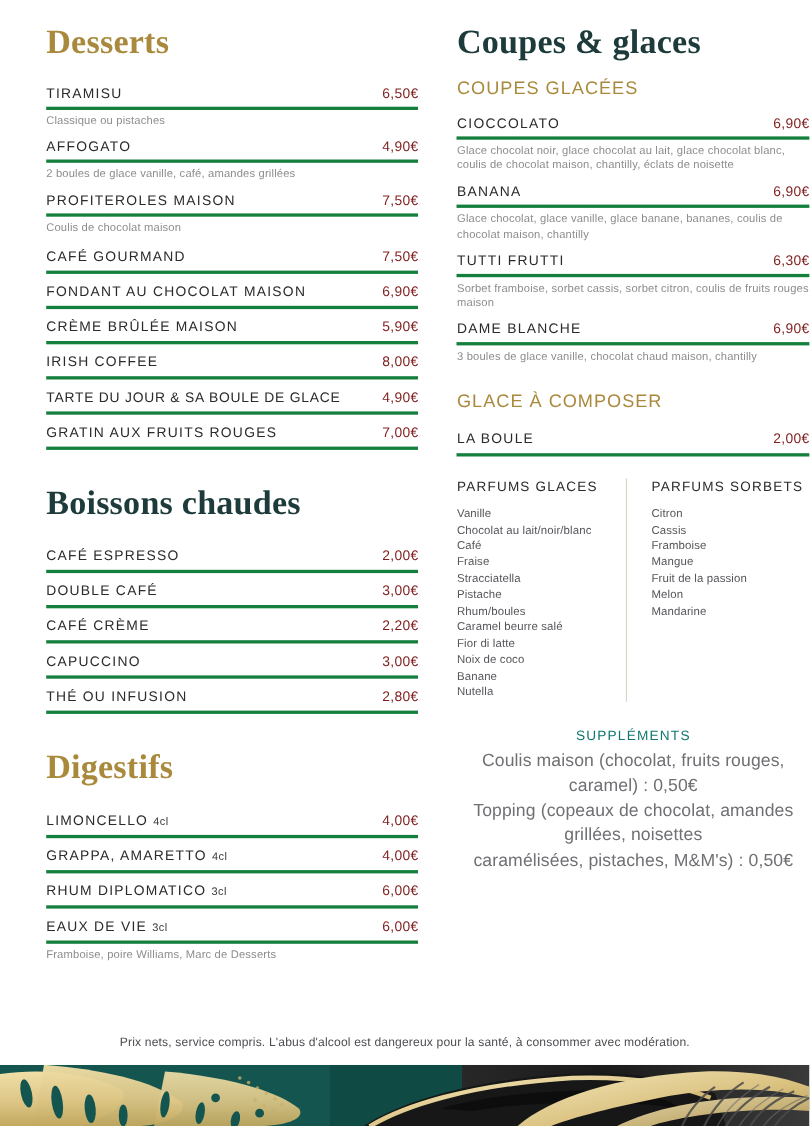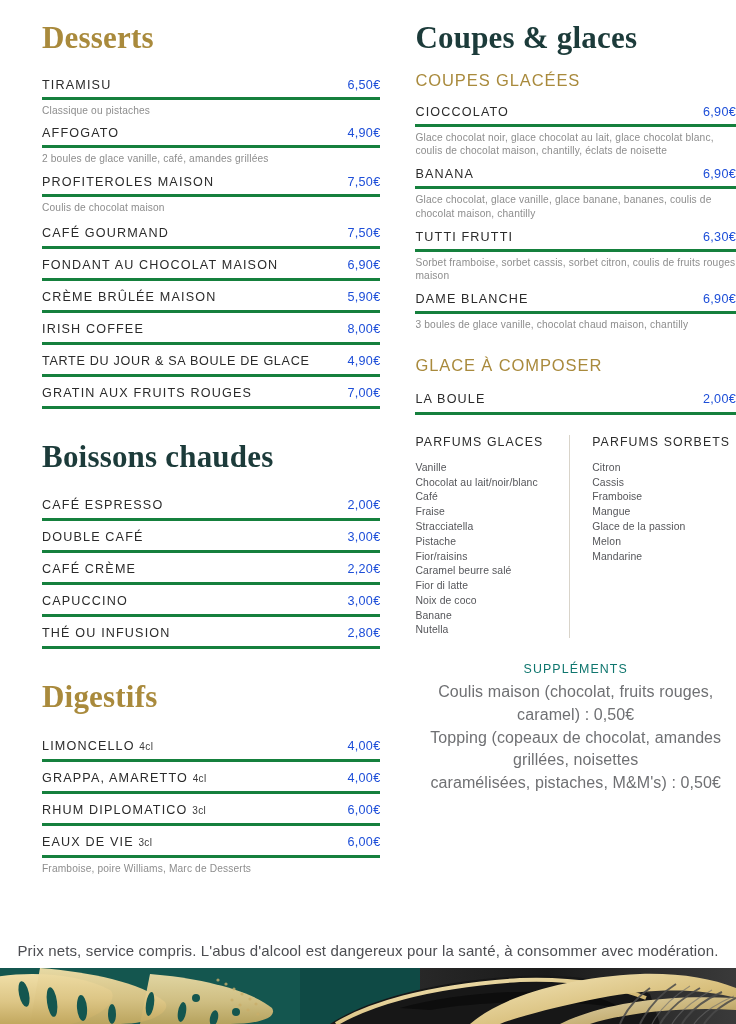--- a/index.html
+++ b/index.html
@@ -83,21 +83,21 @@
   }
   .item-name .qty {
     font-size: 10px;
     letter-spacing: 0.4px;
     text-transform: lowercase;
     color: #3a3a3a;
   }
   .item-price {
     font-size: 12.6px;
     letter-spacing: 0.3px;
-    color: #1d4ed8;
+    color: #7f1d1d;
     white-space: nowrap;
     padding-left: 10px;
   }
   .item-desc {
     font-size: 10.2px;
     line-height: 1.35;
     color: #8d8d8d;
     letter-spacing: 0.15px;
     padding: 4px 0 2px 0;
     font-style: normal;
@@ -161,21 +161,21 @@
     letter-spacing: 0.1px;
   }
 
   
   .footer-note {
     position: absolute;
     left: 0;
     top: 942px;
     width: 736px;
     text-align: center;
-    font-size: 15px;
+    font-size: 11px;
     letter-spacing: 0.15px;
     color: #4d4e52;
   }
 
   
   .bottom-art {
     position: absolute;
     left: 0;
     top: 968px;
     width: 736px;
@@ -388,36 +388,36 @@
       <div class="parfums">
         <div class="parfums-col">
           <div class="parfums-head">PARFUMS GLACES</div>
           <ul class="parfums-list">
             <li>Vanille</li>
             <li>Chocolat au lait/noir/blanc</li>
             <li>Café</li>
             <li>Fraise</li>
             <li>Stracciatella</li>
             <li>Pistache</li>
-            <li>Fior/raisins</li>
+            <li>Rhum/boules</li>
             <li>Caramel beurre salé</li>
             <li>Fior di latte</li>
             <li>Noix de coco</li>
             <li>Banane</li>
             <li>Nutella</li>
           </ul>
         </div>
         <div class="parfums-col second">
           <div class="parfums-head">PARFUMS SORBETS</div>
           <ul class="parfums-list">
             <li>Citron</li>
             <li>Cassis</li>
             <li>Framboise</li>
             <li>Mangue</li>
-            <li>Glace de la passion</li>
+            <li>Fruit de la passion</li>
             <li>Melon</li>
             <li>Mandarine</li>
           </ul>
         </div>
       </div>
 
       <div class="supplements">
         <div class="supplements-title">SUPPLÉMENTS</div>
         <div class="supplements-line">Coulis maison (chocolat, fruits rouges, caramel) : 0,50€</div>
         <div class="supplements-line">Topping (copeaux de chocolat, amandes grillées, noisettes</div>

